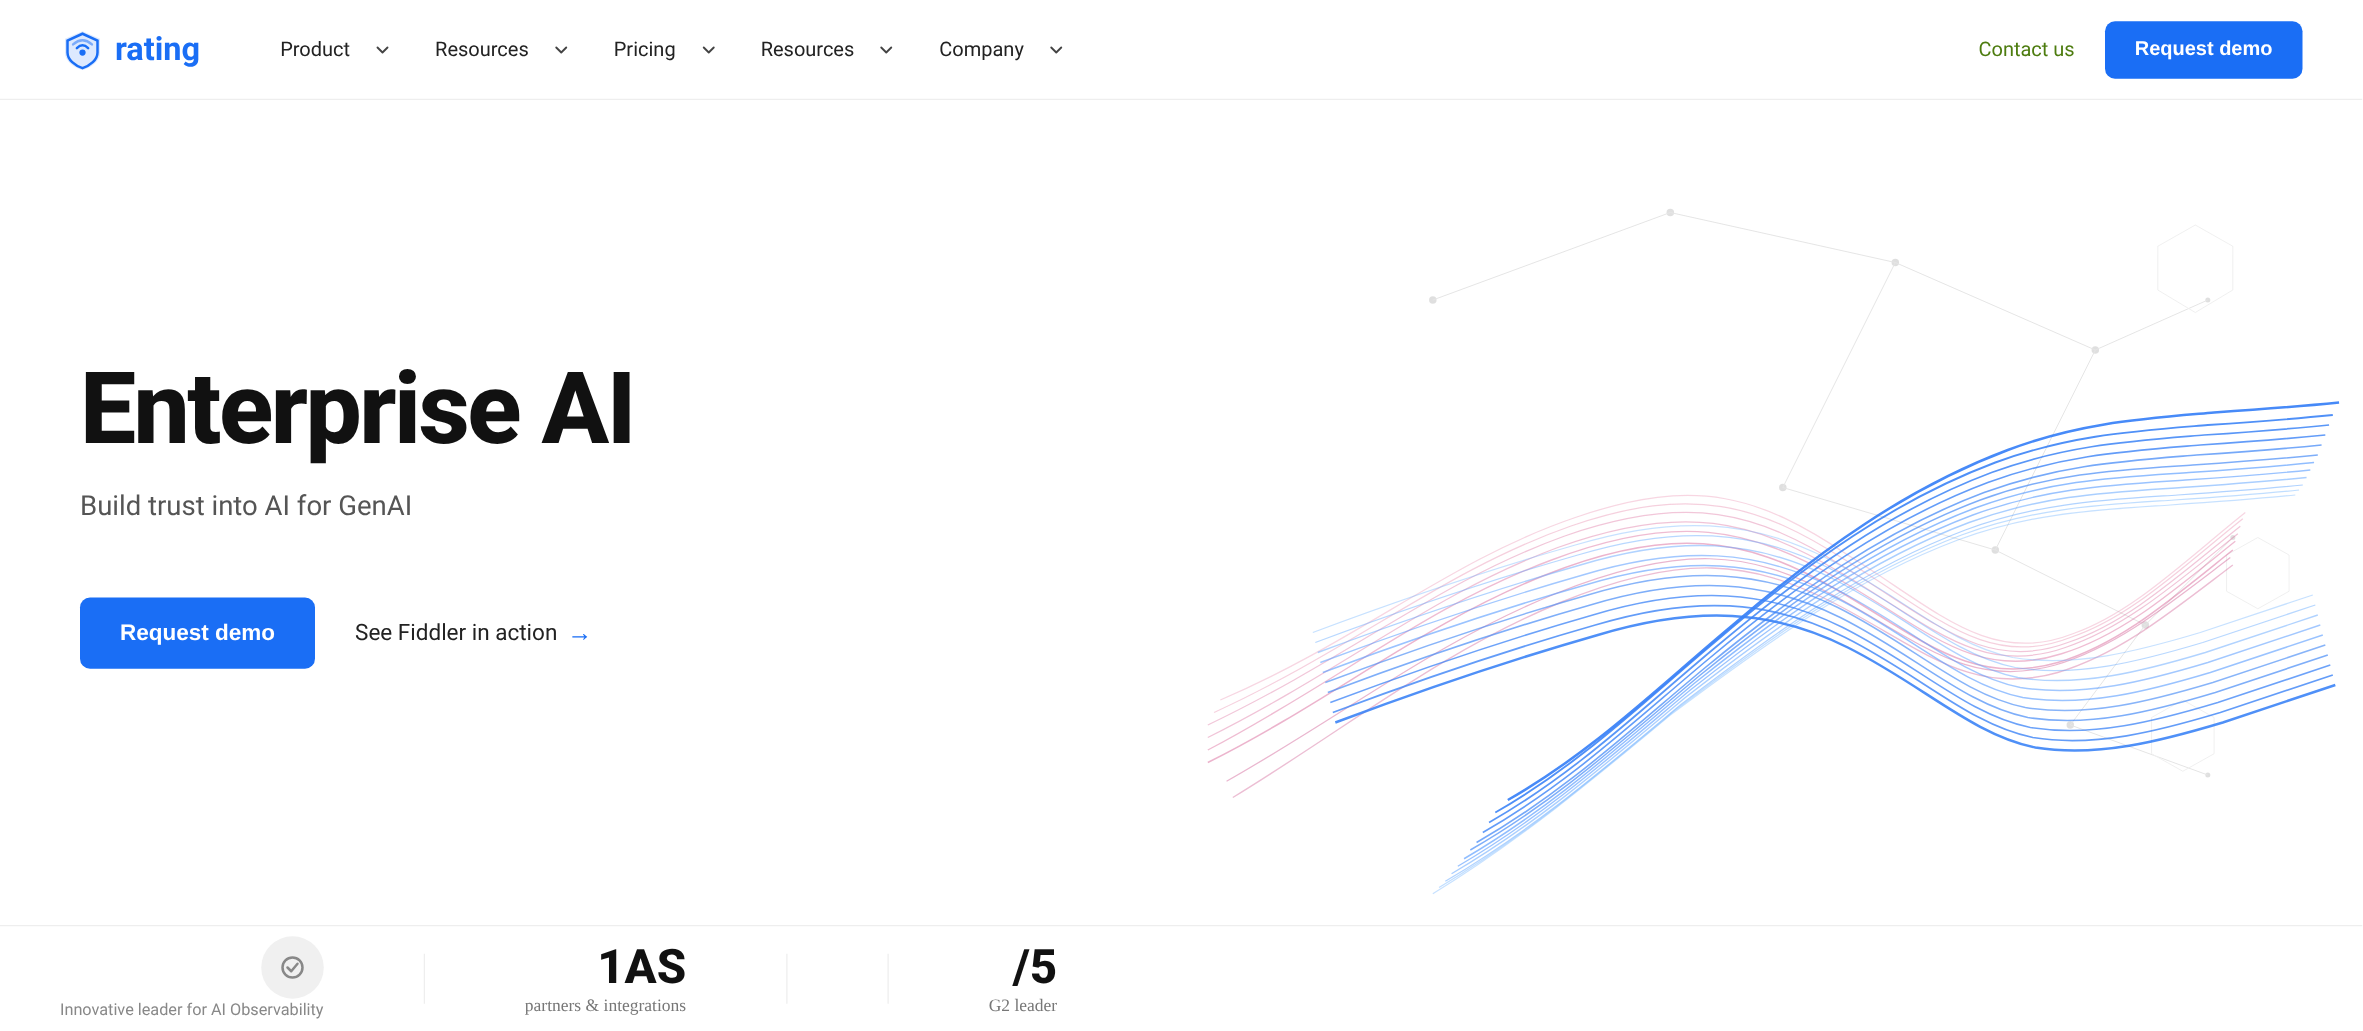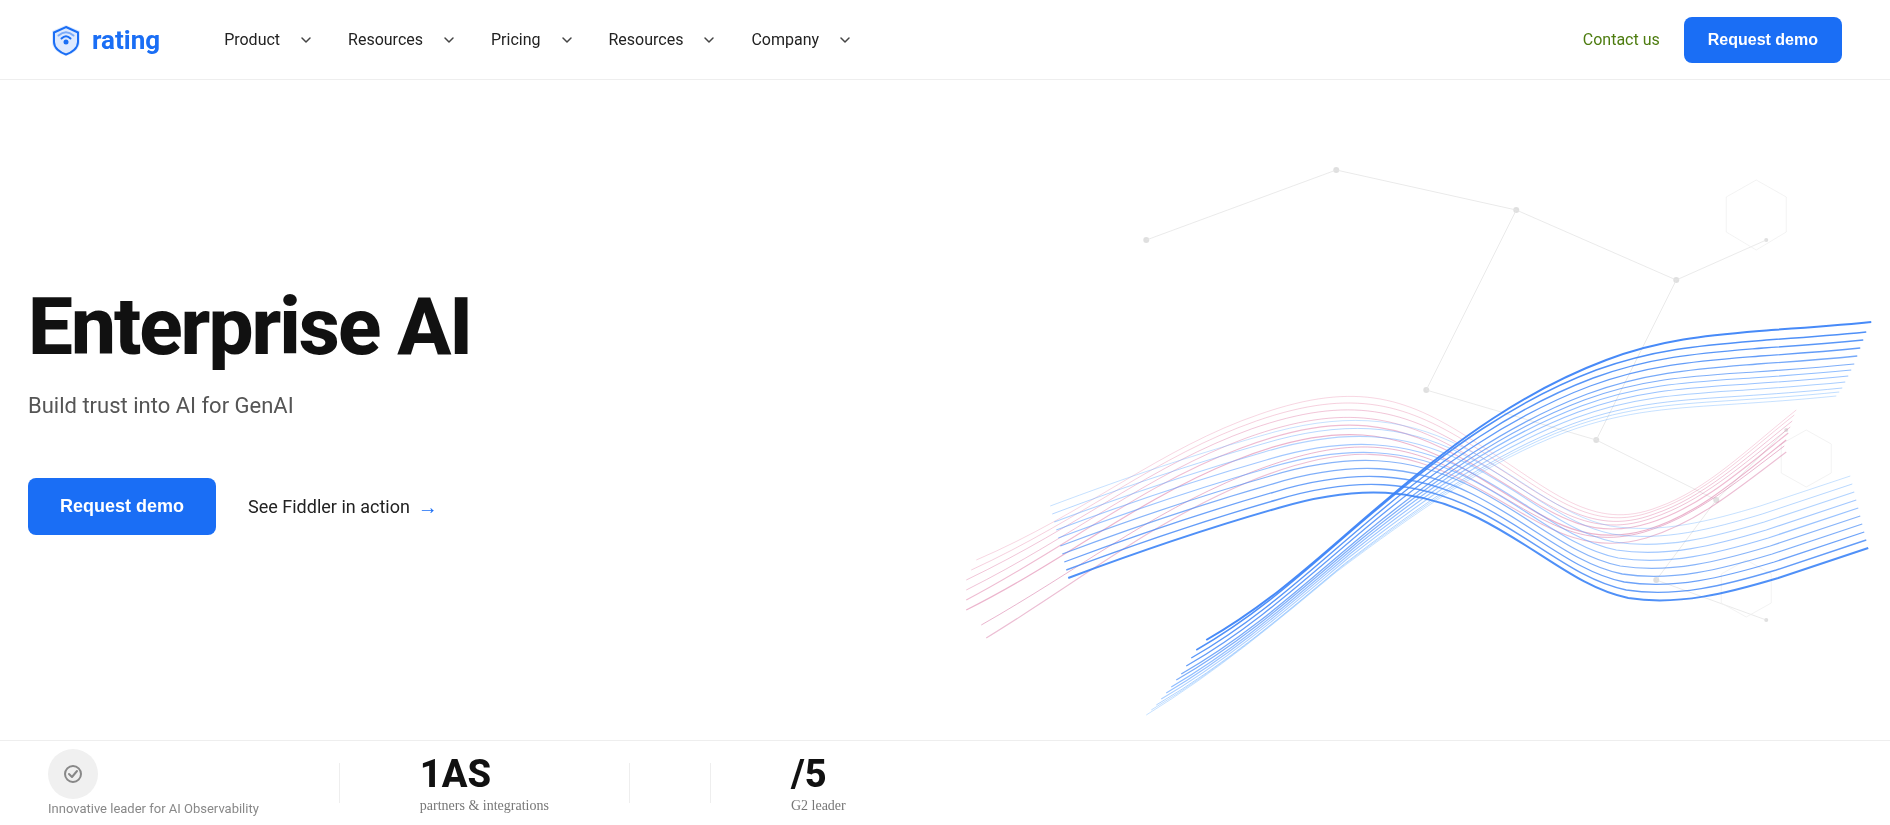--- a/index.html
+++ b/index.html
@@ -76,21 +76,21 @@
       cursor: pointer;
       white-space: nowrap;
     }
 
     
     .hero {
       display: flex;
       position: relative;
       min-height: 660px;
       overflow: hidden;
-      padding: 0 28px;
+      padding: 0 64px;
     }
     .hero-left {
       display: flex;
       flex-direction: column;
       justify-content: center;
       max-width: 620px;
       padding-top: 60px;
       padding-bottom: 60px;
       z-index: 2;
       flex-shrink: 0;
@@ -160,21 +160,21 @@
       display: flex;
       align-items: center;
       padding: 0 48px;
       gap: 80px;
       position: relative;
       z-index: 10;
     }
     .bottom-stat {
       display: flex;
       flex-direction: column;
-      align-items: flex-start;
+      align-items: flex-end;
       gap: 2px;
     }
     .bottom-stat-num {
       font-size: 32px;
       font-weight: 700;
       color: #111;
     }
     .bottom-stat-label {
       font-size: 14px;
       color: #777;

